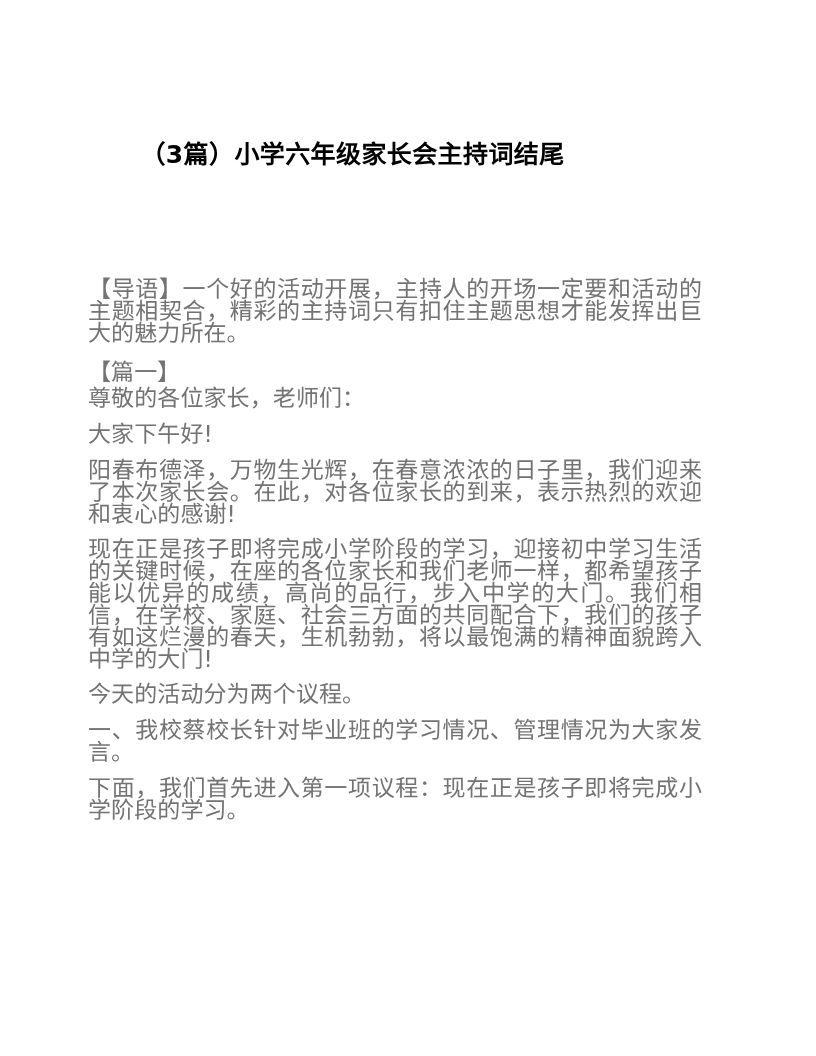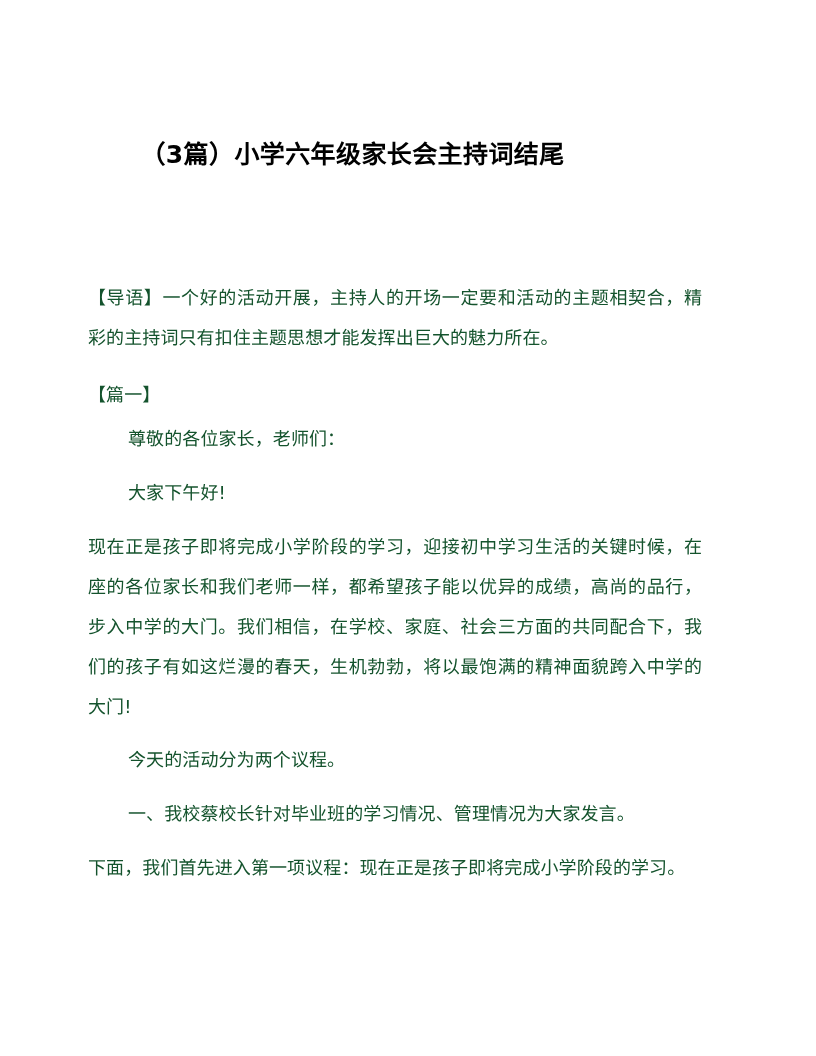--- a/index.html
+++ b/index.html
@@ -38,23 +38,23 @@
   }
 
   .body-block {
     position: absolute;
     left: 88px;
     top: 278px;
     width: 614px;
   }
 
   .para {
-    font-size: 18px;
-    line-height: 40px;
-    color: #14532d;
+    font-size: 23px;
+    line-height: 22px;
+    color: #737373;
     text-align: justify;
     text-justify: inter-ideograph;
     margin: 0 0 13px 0;
     letter-spacing: 0.1px;
   }
 
   .para:last-child {
     margin-bottom: 0;
   }
 
@@ -62,40 +62,40 @@
   .para-intro {
     margin-bottom: 17px;
   }
 
   .para-marker {
     margin-bottom: 4px;
   }
 
   .para-tight {
     margin-bottom: 14px;
-    margin-left: 40px;
   }
 </style>
 </head>
 <body>
 
 <div class="page">
 
   <h1 class="doc-title">（3篇）小学六年级家长会主持词结尾</h1>
 
   <div class="body-block">
 
     <p class="para para-intro">【导语】一个好的活动开展，主持人的开场一定要和活动的主题相契合，精彩的主持词只有扣住主题思想才能发挥出巨大的魅力所在。</p>
 
     <p class="para para-marker">【篇一】</p>
 
     <p class="para para-tight">尊敬的各位家长，老师们：</p>
 
     <p class="para para-tight">大家下午好!</p>
 
+    <p class="para">阳春布德泽，万物生光辉，在春意浓浓的日子里，我们迎来了本次家长会。在此，对各位家长的到来，表示热烈的欢迎和衷心的感谢!</p>
 
     <p class="para">现在正是孩子即将完成小学阶段的学习，迎接初中学习生活的关键时候，在座的各位家长和我们老师一样，都希望孩子能以优异的成绩，高尚的品行，步入中学的大门。我们相信，在学校、家庭、社会三方面的共同配合下，我们的孩子有如这烂漫的春天，生机勃勃，将以最饱满的精神面貌跨入中学的大门!</p>
 
     <p class="para para-tight">今天的活动分为两个议程。</p>
 
     <p class="para para-tight">一、我校蔡校长针对毕业班的学习情况、管理情况为大家发言。</p>
 
 
     <p class="para">下面，我们首先进入第一项议程：现在正是孩子即将完成小学阶段的学习。</p>
 

